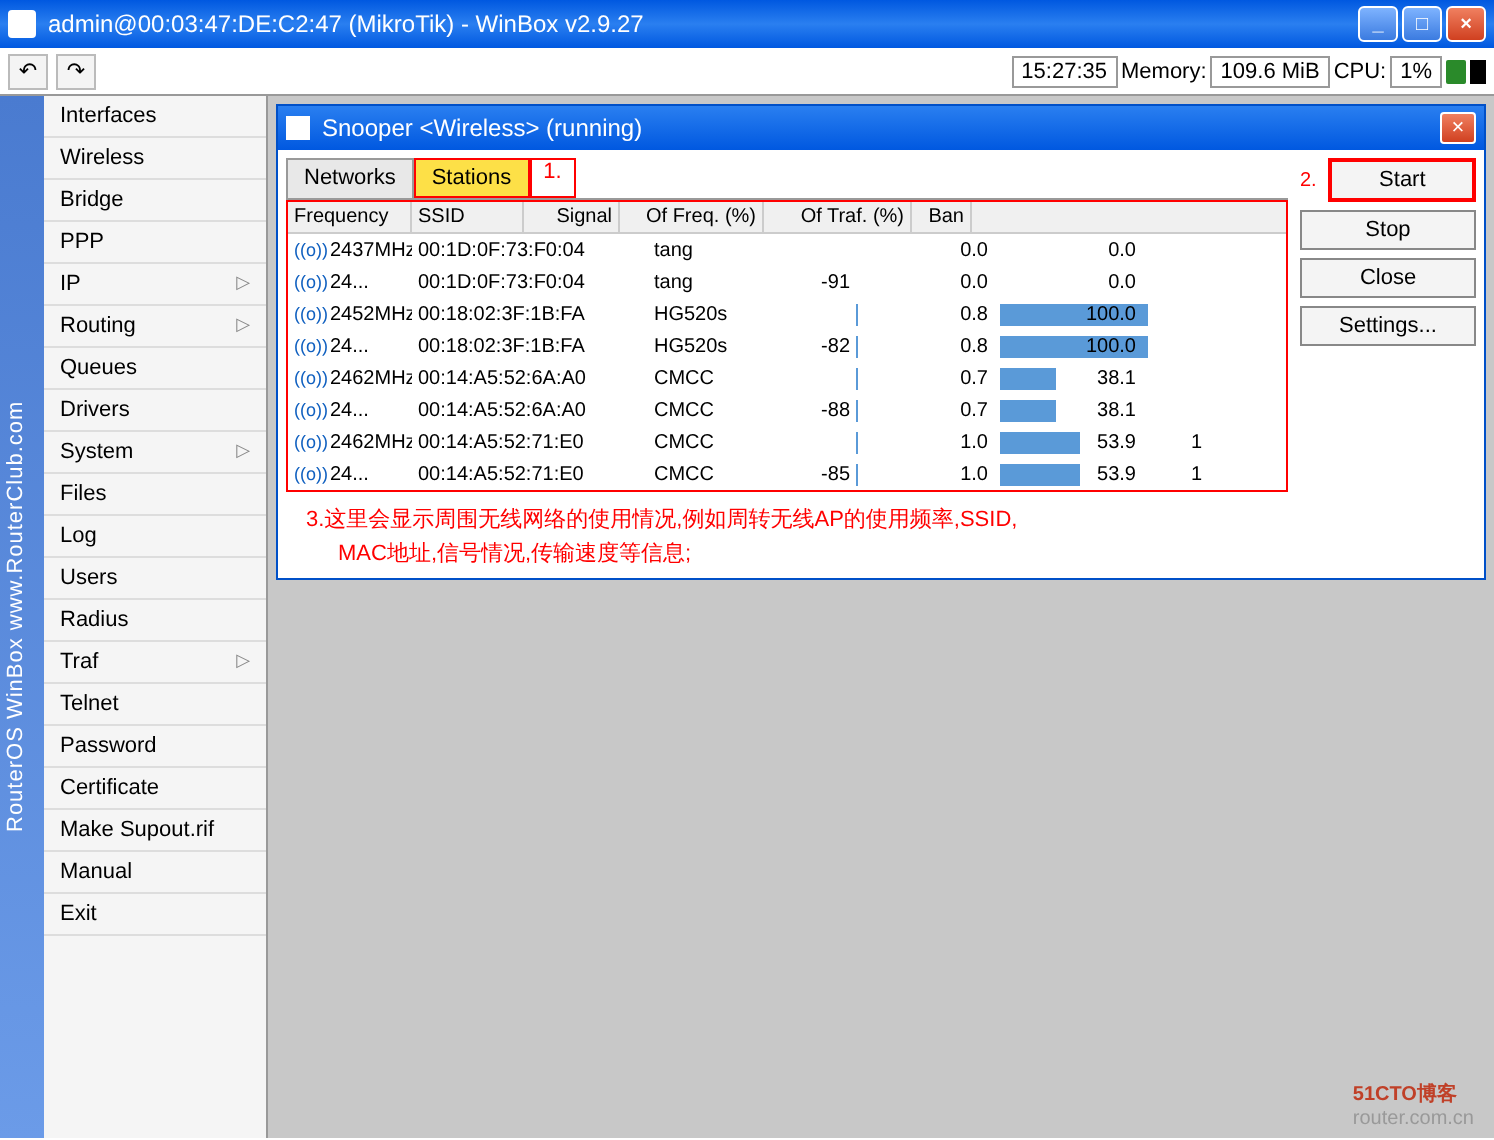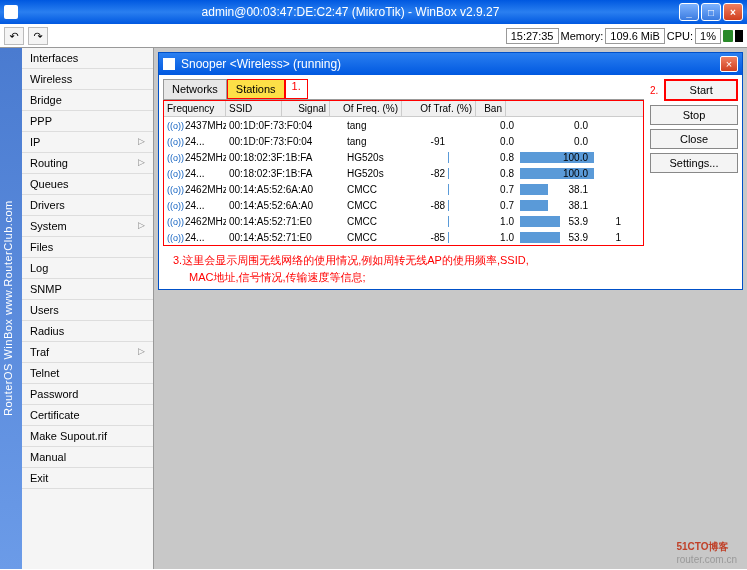--- a/index.html
+++ b/index.html
@@ -1,31 +1,31 @@
 <!DOCTYPE html>
 <html><head>
 <meta charset="utf-8">
 <style>
 * { box-sizing: border-box; margin: 0; padding: 0; font-family: Tahoma, Arial, sans-serif; }
 body { background: #fff; width: 747px; height: 570px; overflow: hidden; position: relative; }
 .titlebar { height: 24px; background: linear-gradient(#0058e0,#2a7ff0,#0058e0); display: flex; align-items: center; padding: 0 4px; color: #fff; font-size: 12px; }
 .titlebar-icon { width: 14px; height: 14px; background: #fff; margin-right: 6px; border-radius: 2px; }
-.titlebar-text { flex: 1; text-align: center; }
+.titlebar-text { flex: 1; }
 .winbtn { width: 20px; height: 18px; margin-left: 2px; display: inline-flex; align-items: center; justify-content: center; border: 1px solid #fff; border-radius: 3px; font-size: 10px; font-weight: bold; }
 .winbtn.min, .winbtn.max { background: linear-gradient(#7eb3ff,#3b7be0); color: #fff; }
 .winbtn.close { background: linear-gradient(#f08060,#d04020); color: #fff; }
 .toolbar { height: 24px; border-bottom: 1px solid #999; display: flex; align-items: center; padding: 0 4px; gap: 4px; }
 .tbtn { width: 20px; height: 18px; border: 1px solid #bbb; background: #f4f4f4; font-size: 11px; text-align: center; line-height: 16px; }
 .status-right { margin-left: auto; display: flex; align-items: center; gap: 2px; font-size: 11px; }
 .status-box { border: 1px solid #999; padding: 1px 4px; background: #fff; }
 .lock { width: 10px; height: 12px; background: #2a8a2a; border-radius: 1px; }
 .lamp { width: 8px; height: 12px; background: #000; }
 .main { display: flex; height: 521px; }
 .leftstrip { width: 22px; background: linear-gradient(#6b9be8,#4a7bd0); color: #fff; writing-mode: vertical-rl; transform: rotate(180deg); text-align: center; font-size: 11px; padding: 6px 2px; letter-spacing: 0.5px; }
-.sidebar { width: 132px; background: #f5f5f5; border-right: 1px solid #999; }
+.sidebar { width: 112px; background: #f5f5f5; border-right: 1px solid #999; }
 .sidebar-item { padding: 4px 8px; font-size: 11px; border-bottom: 1px solid #ddd; cursor: default; display: flex; justify-content: space-between; }
 .arrow { color: #888; font-size: 9px; }
 .content { flex: 1; background: #c8c8c8; position: relative; padding: 2px; }
 .inner-window { background: #fff; border: 1px solid #0050c8; margin: 2px; }
 .inner-title { height: 22px; background: linear-gradient(#2a7ff0,#0058e0); color: #fff; display: flex; align-items: center; font-size: 12px; padding: 0 4px; }
 .inner-title .sq { width: 12px; height: 12px; background: #fff; margin-right: 6px; }
 .inner-close { margin-left: auto; width: 18px; height: 16px; background: linear-gradient(#f08060,#d04020); color: #fff; text-align: center; line-height: 14px; font-size: 11px; border: 1px solid #fff; border-radius: 2px; }
 .inner-body { display: flex; padding: 4px; gap: 6px; }
 .left-panel { flex: 1; }
 .tabs { display: flex; border-bottom: 1px solid #999; font-size: 11px; }
@@ -111,23 +111,20 @@
         <span>System</span>
         <span class="arrow">▷</span>
       </div>
       <div class="sidebar-item">
         <span>Files</span>
       </div>
       <div class="sidebar-item">
         <span>Log</span>
       </div>
       <div class="sidebar-item">
-        <span>SNMP</span>
-      </div>
-      <div class="sidebar-item">
         <span>Users</span>
       </div>
       <div class="sidebar-item">
         <span>Radius</span>
       </div>
       <div class="sidebar-item">
         <span>Traf</span>
         <span class="arrow">▷</span>
       </div>
       <div class="sidebar-item">

